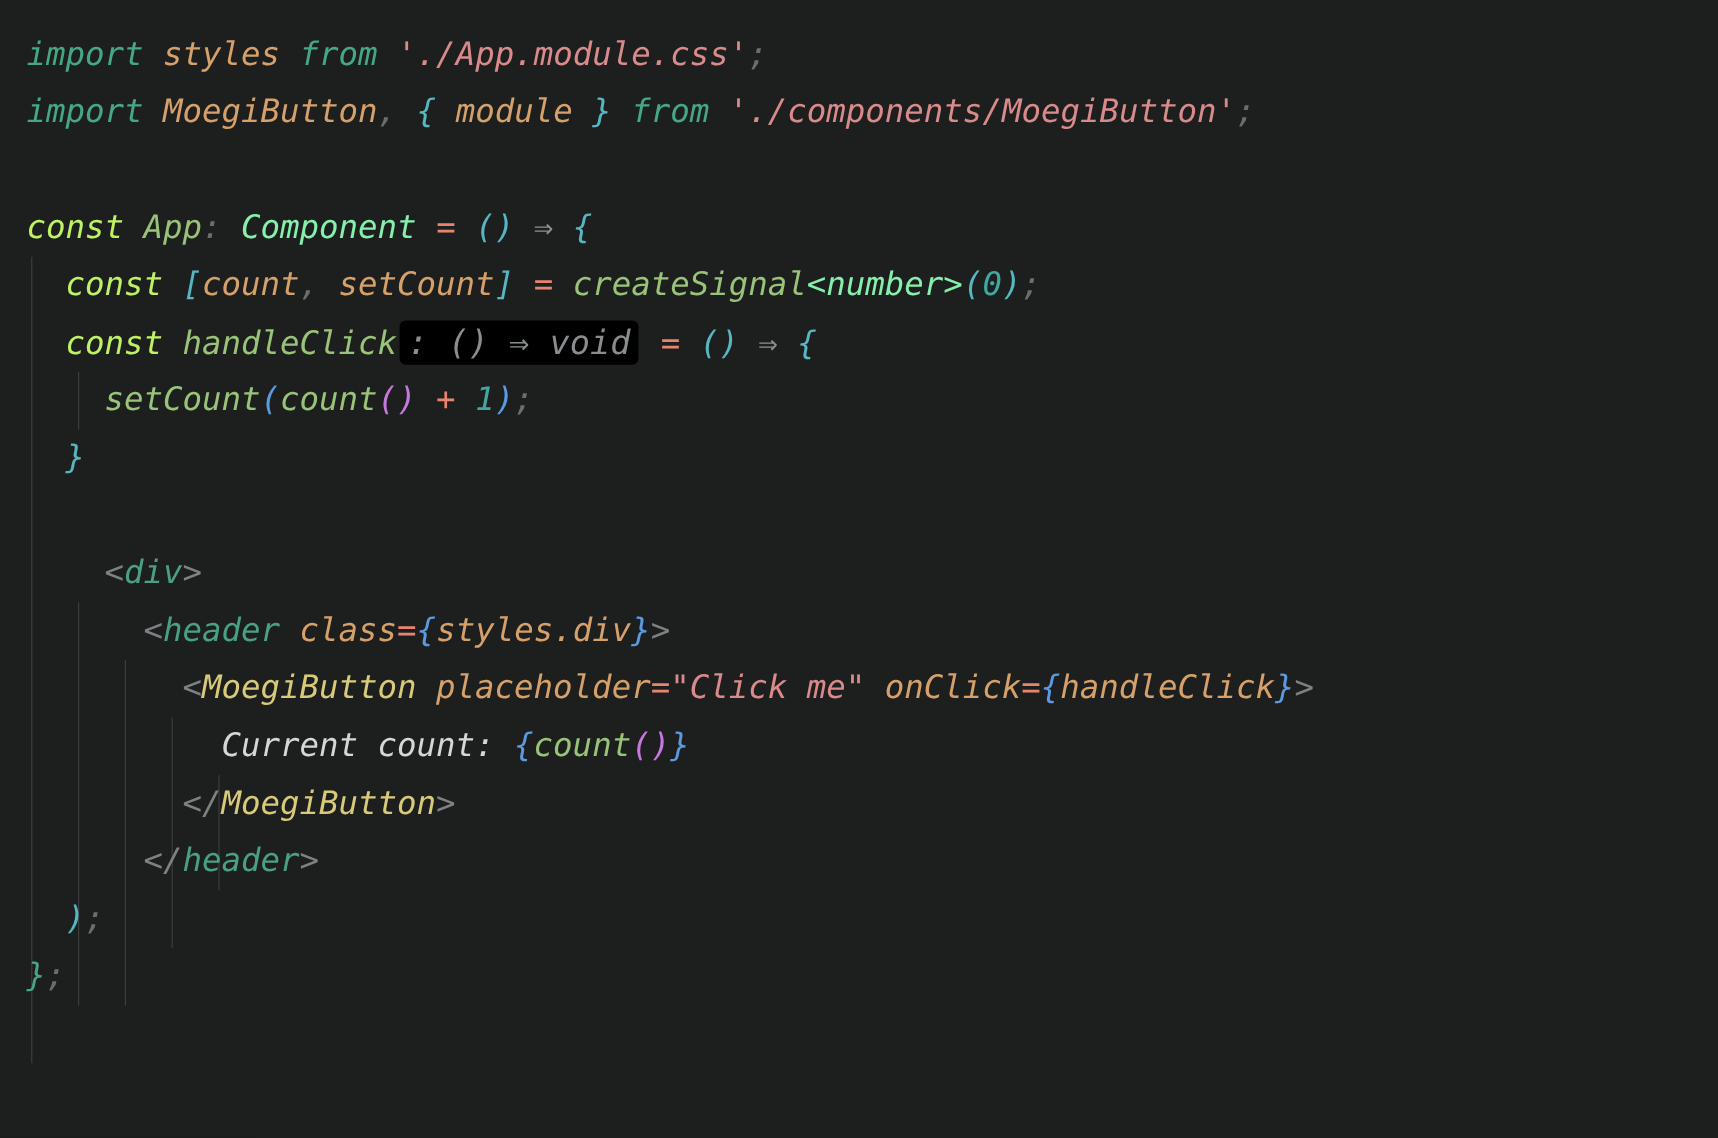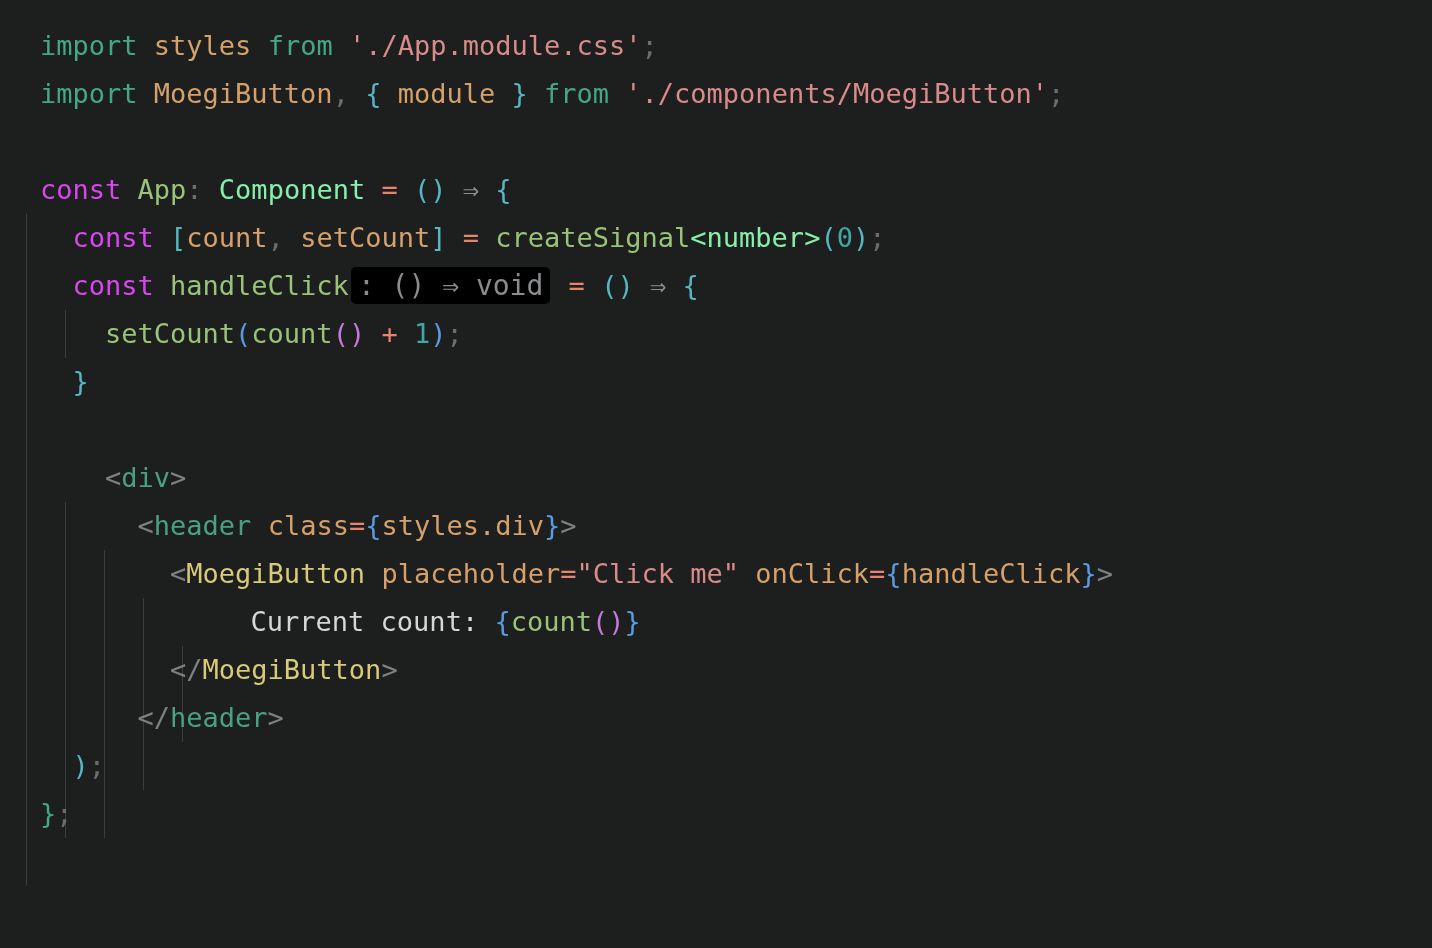--- a/index.html
+++ b/index.html
@@ -34,34 +34,35 @@
     pointer-events: none;
   }
   .guide {
     position: absolute;
     width: 1px;
     background: #3b3d3e;
   }
   .line {
     height: 48px;
     white-space: pre;
-    padding-left: 40px;
+    padding-left: 22px;
     position: relative;
+    font-style: italic;
   }
   
-  .kw        { color: #d946ef; text-align: center; }          
+  .kw        { color: #bef264; text-align: center; }          
   .kw-imp    { color: #45a884; }          
   .fn        { color: #98c379; }          
   .var       { color: #d5a06a; }          
   .type      { color: #86efac; }          
   .str       { color: #d98a8a; }          
   .num       { color: #3fa8a0; }          
   .op        { color: #e8836f; }          
   .punc      { color: #6b6e70; }          
-  .txt       { color: #d6d6d6; margin-left: 48px; }          
+  .txt       { color: #d6d6d6; }          
   .tag       { color: #4aa182; }          
   .comp      { color: #d8ca79; }          
   .ang       { color: #7d8183; }          
   .br1       { color: #56b6c2; }          
   .br2       { color: #5b9ae0; }          
   .br3       { color: #c678dd; }          
   .arrow     { color: #8b8f91; }          
   .inlay {
     color: #8a8d8f;
     background: #000000;

